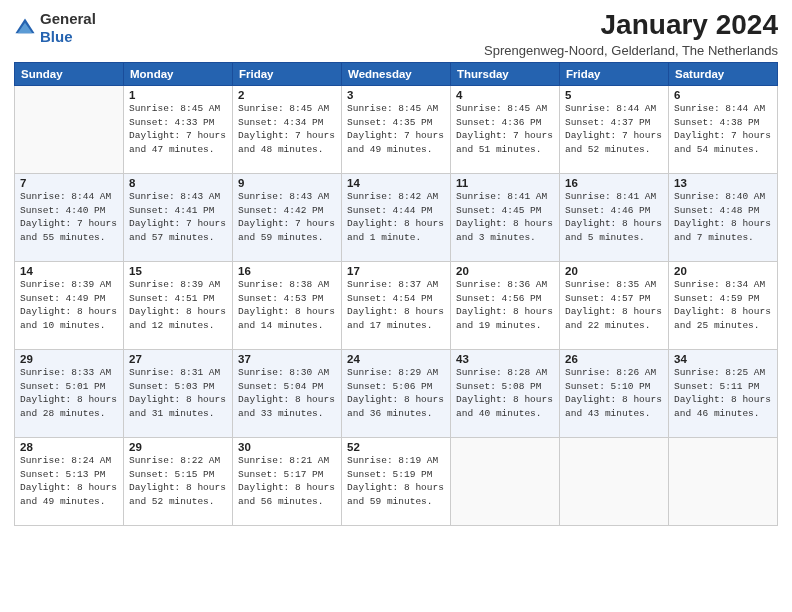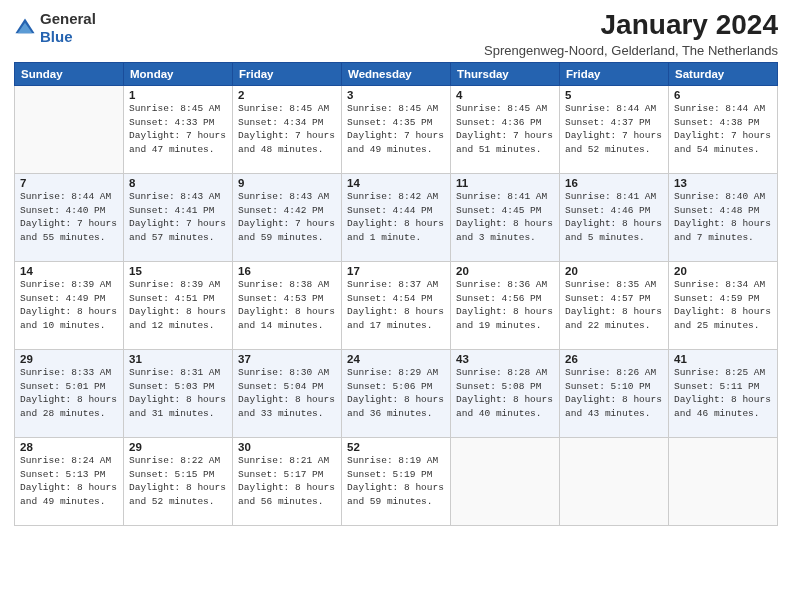--- a/index.html
+++ b/index.html
@@ -220,41 +220,41 @@
             <div class="day-num">20</div>
             <div class="day-info">Sunrise: 8:34 AM<br>Sunset: 4:59 PM<br>Daylight: 8 hours and 25 minutes.</div>
           </td>
         </tr>
         <tr>
           <td>
             <div class="day-num">29</div>
             <div class="day-info">Sunrise: 8:33 AM<br>Sunset: 5:01 PM<br>Daylight: 8 hours and 28 minutes.</div>
           </td>
           <td>
-            <div class="day-num">31</div>
+            <div class="day-num">27</div>
             <div class="day-info">Sunrise: 8:31 AM<br>Sunset: 5:03 PM<br>Daylight: 8 hours and 31 minutes.</div>
           </td>
           <td>
             <div class="day-num">37</div>
             <div class="day-info">Sunrise: 8:30 AM<br>Sunset: 5:04 PM<br>Daylight: 8 hours and 33 minutes.</div>
           </td>
           <td>
             <div class="day-num">24</div>
             <div class="day-info">Sunrise: 8:29 AM<br>Sunset: 5:06 PM<br>Daylight: 8 hours and 36 minutes.</div>
           </td>
           <td>
             <div class="day-num">43</div>
             <div class="day-info">Sunrise: 8:28 AM<br>Sunset: 5:08 PM<br>Daylight: 8 hours and 40 minutes.</div>
           </td>
           <td>
             <div class="day-num">26</div>
             <div class="day-info">Sunrise: 8:26 AM<br>Sunset: 5:10 PM<br>Daylight: 8 hours and 43 minutes.</div>
           </td>
           <td>
-            <div class="day-num">41</div>
+            <div class="day-num">34</div>
             <div class="day-info">Sunrise: 8:25 AM<br>Sunset: 5:11 PM<br>Daylight: 8 hours and 46 minutes.</div>
           </td>
         </tr>
         <tr>
           <td>
             <div class="day-num">28</div>
             <div class="day-info">Sunrise: 8:24 AM<br>Sunset: 5:13 PM<br>Daylight: 8 hours and 49 minutes.</div>
           </td>
           <td>
             <div class="day-num">29</div>

